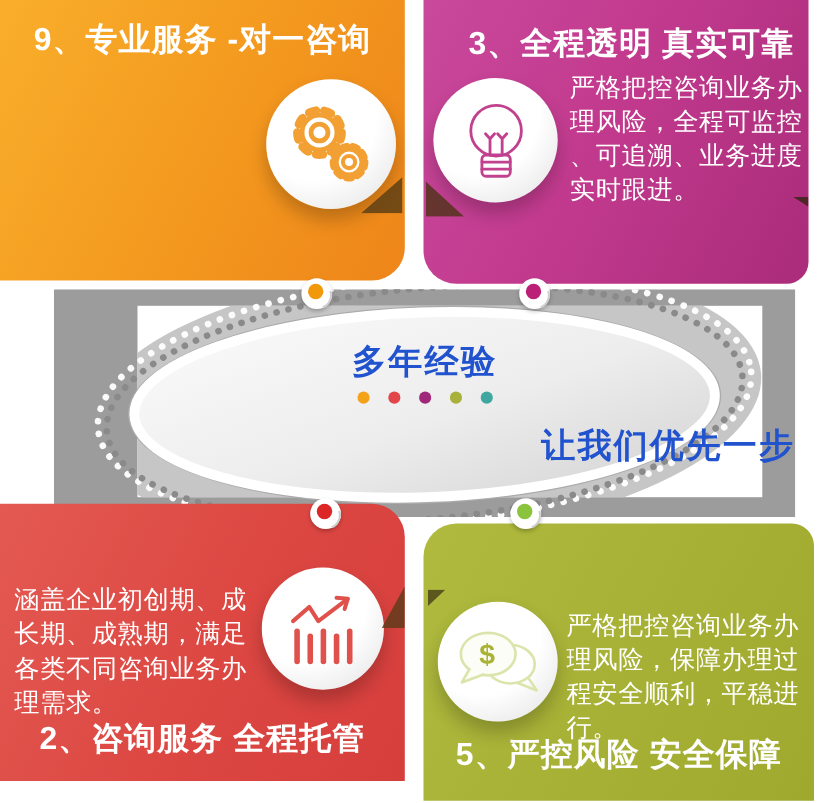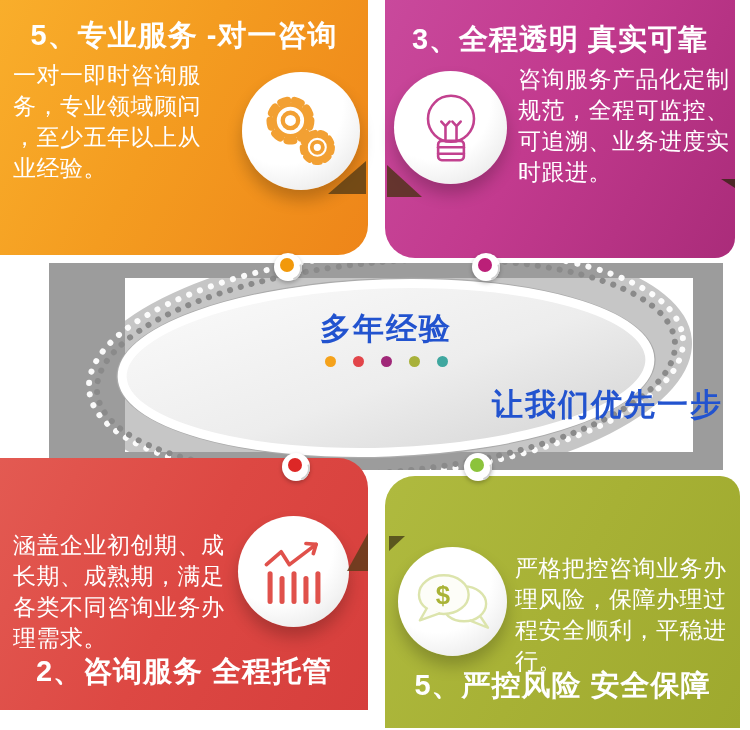--- a/index.html
+++ b/index.html
@@ -9,21 +9,21 @@
   .card-tl{left:0;top:0;width:368px;height:255px;border-radius:0 0 30px 0;
            background:linear-gradient(118deg,#F9AE2B 0%,#F49C20 45%,#EE8519 100%);}
   .card-tr{left:385px;top:0;width:350px;height:258px;border-radius:0 0 20px 30px;
            background:linear-gradient(118deg,#C9499C 0%,#C23A8E 45%,#AA2C7A 100%);}
   .card-bl{left:0;top:458px;width:368px;height:252px;border-radius:0 30px 0 0;
            background:linear-gradient(118deg,#E35A52 0%,#DD4843 50%,#D63E3C 100%);}
   .card-br{left:385px;top:476px;width:355px;height:252px;border-radius:30px 20px 0 0;
            background:linear-gradient(118deg,#AFBA3F 0%,#A7B135 50%,#9EA92E 100%);}
   .card-title{position:absolute;left:0;width:100%;text-align:center;
               font-size:29px;font-weight:700;letter-spacing:1px;white-space:nowrap;}
-  .t-top{top:16px;} .t-top2{top:20px;} .t-bot{bottom:18px;} .t-bot2{bottom:22px;}
+  .t-top{top:16px;} .t-top2{top:20px;margin-left:14px;} .t-bot{bottom:18px;} .t-bot2{bottom:22px;}
   .card-body{position:absolute;font-size:23px;line-height:31px;letter-spacing:.5px;
              line-break:anywhere;word-break:break-all;}
   .body-tl{left:13px;top:60px;width:192px;}
   .body-tr{left:133px;top:64px;width:216px;}
   .body-bl{left:13px;top:72px;width:216px;}
   .body-br{left:130px;top:77px;width:216px;}
   .icon-circle{position:absolute;border-radius:50%;
       background:radial-gradient(circle at 35% 28%,#ffffff 52%,#f1f1f1 74%,#dedede 100%);
       box-shadow:0 10px 16px rgba(0,0,0,.22);display:flex;align-items:center;justify-content:center;}
   .circ-tl{left:242px;top:72px;width:118px;height:118px;}
@@ -91,43 +91,42 @@
   <div class="divider-dots">
     <span style="background: rgb(245, 162, 27);"></span>
     <span style="background: rgb(226, 69, 74);"></span>
     <span style="background: rgb(160, 40, 120);"></span>
     <span style="background: rgb(168, 177, 58);"></span>
     <span style="background: rgb(63, 167, 159);"></span>
   </div>
   <div class="center-line cl2" style="color:#2253CF">让我们优先一步</div>
 
   <div class="card card-tl">
-    <div class="card-title t-top">5、专业服务 -对一咨询</div>
-    <div class="card-body body-tl">一对一即时咨询服务，专业领域顾问，至少五年以上从业经验。</div>
+    <div class="card-title t-top">9、专业服务 -对一咨询</div>
     <div class="icon-circle circ-tl">
       <svg width="96" height="96" viewBox="-50 -50 100 100">
         <g stroke="#F2A033" fill="none" stroke-linecap="round">
           <g transform="translate(-11,-11)">
             <circle r="21" stroke-width="8" stroke-dasharray="6.8 7.9"></circle>
             <circle r="16.5" stroke-width="4.5"></circle>
             <circle r="8" stroke-width="4.5"></circle>
           </g>
           <g transform="translate(17,17) scale(0.72)">
             <circle r="21" stroke-width="9" stroke-dasharray="6.8 7.9"></circle>
             <circle r="16.5" stroke-width="5.5"></circle>
             <circle r="8" stroke-width="5.5"></circle>
           </g>
         </g>
       </svg>
     </div>
   </div>
 
   <div class="card card-tr">
     <div class="card-title t-top2">3、全程透明 真实可靠</div>
-    <div class="card-body body-tr">咨询服务产品化定制规范，全程可监控、可追溯、业务进度实时跟进。</div>
+    <div class="card-body body-tr">严格把控咨询业务办理风险，全程可监控、可追溯、业务进度实时跟进。</div>
   </div>
   <div class="icon-circle circ-tr">
     <svg width="92" height="92" viewBox="-50 -50 100 100">
       <g stroke="#C2418F" fill="none" stroke-width="2.8" stroke-linecap="round" stroke-linejoin="round">
         <circle cx="0" cy="-10" r="25"></circle>
         <rect x="-14" y="14" width="28" height="21" rx="4"></rect>
         <line x1="-14" y1="21" x2="14" y2="21"></line>
         <line x1="-14" y1="28" x2="14" y2="28"></line>
         <path d="M -6 14 L -6 -2 M -10.5 -7 L -6 -2 L -1.5 -7"></path>
         <path d="M 6 14 L 6 -2 M 1.5 -7 L 6 -2 L 10.5 -7"></path>

